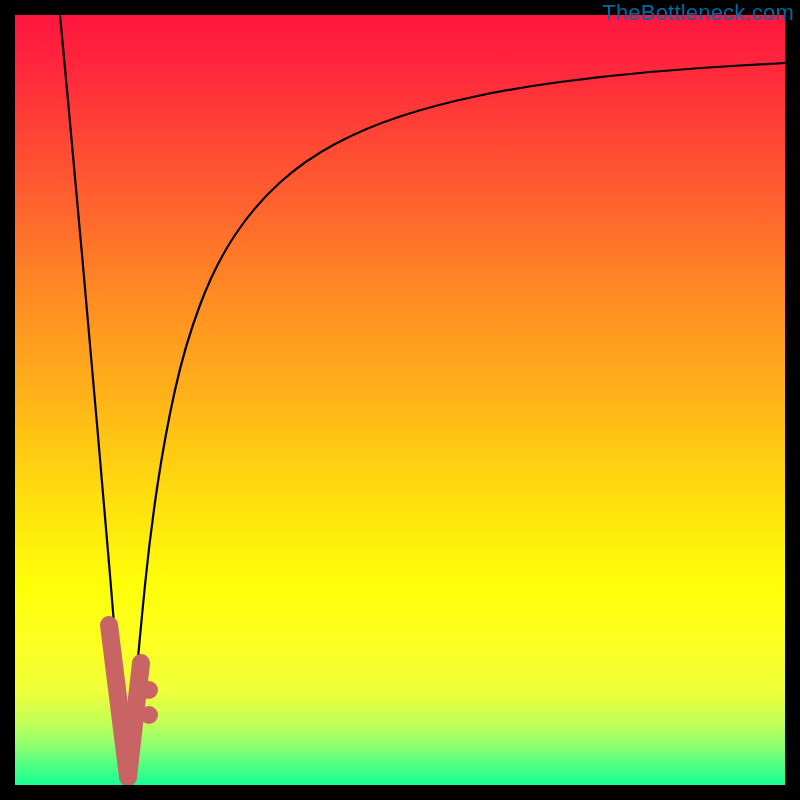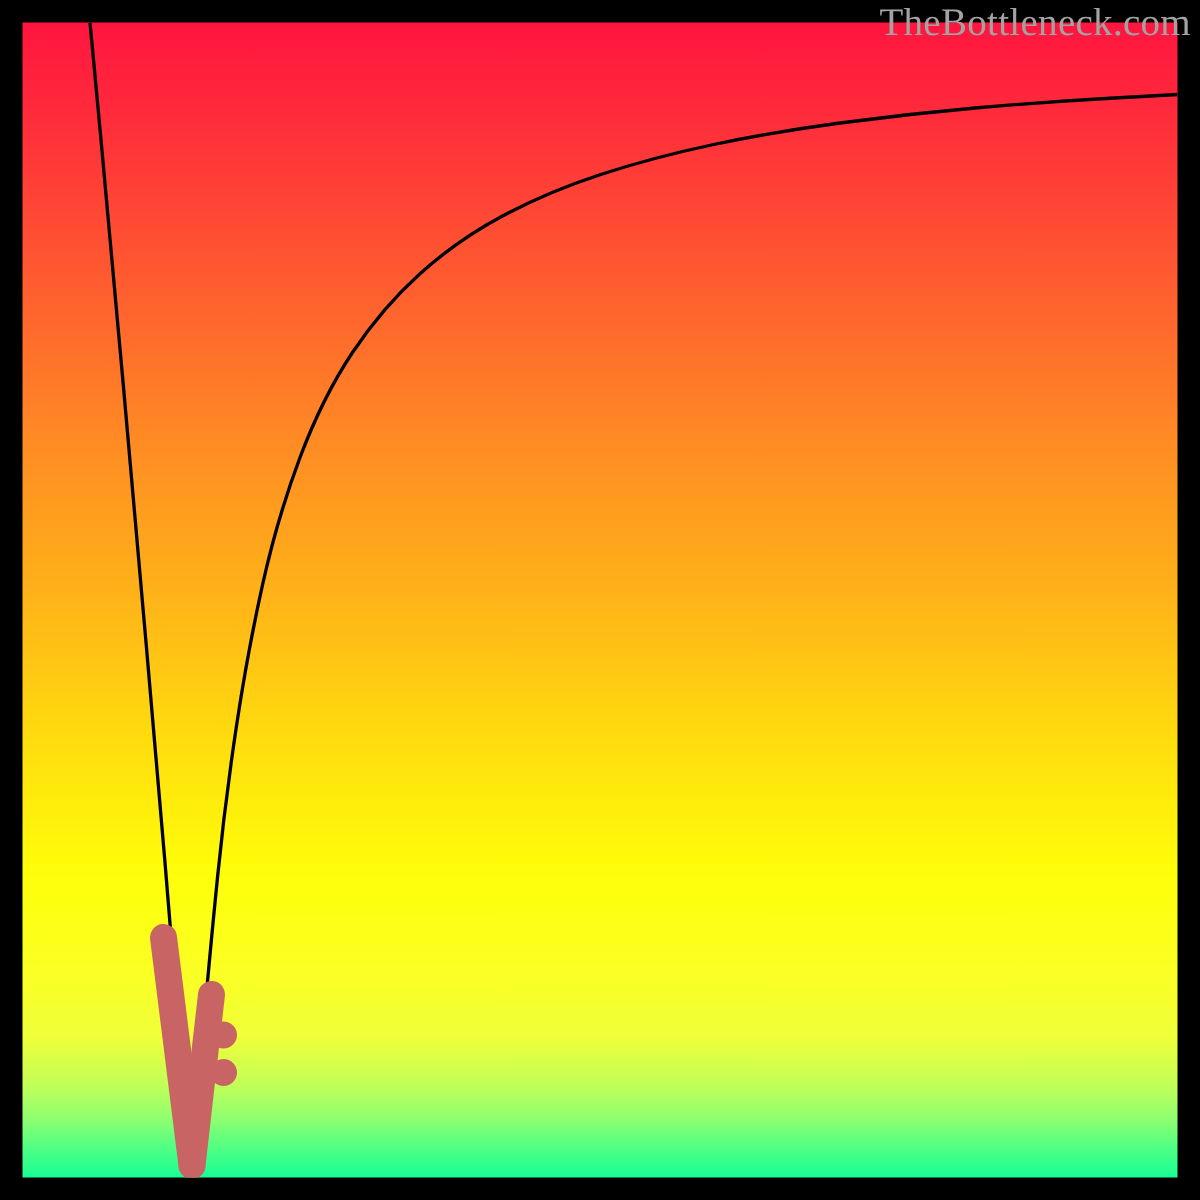--- a/index.html
+++ b/index.html
@@ -26,27 +26,26 @@
       #8dff70 95%,
       #4fff84 97.5%,
       #17ff94 100%
     );
   }
 
   .watermark {
     position: absolute;
     top: 0;
     right: 6px;
-    color: #a3a3a3;
-    font-size: 26px;
+    color: #0369a1;
+    font-size: 22px;
     font-weight: 400;
     letter-spacing: 0.2px;
     white-space: nowrap;
     z-index: 5;
-    font-family: Liberation Serif, serif;
   }
 
   svg.plot {
     position: absolute;
     left: 0; top: 0;
     width: 770px;
     height: 770px;
     z-index: 3;
   }
 

